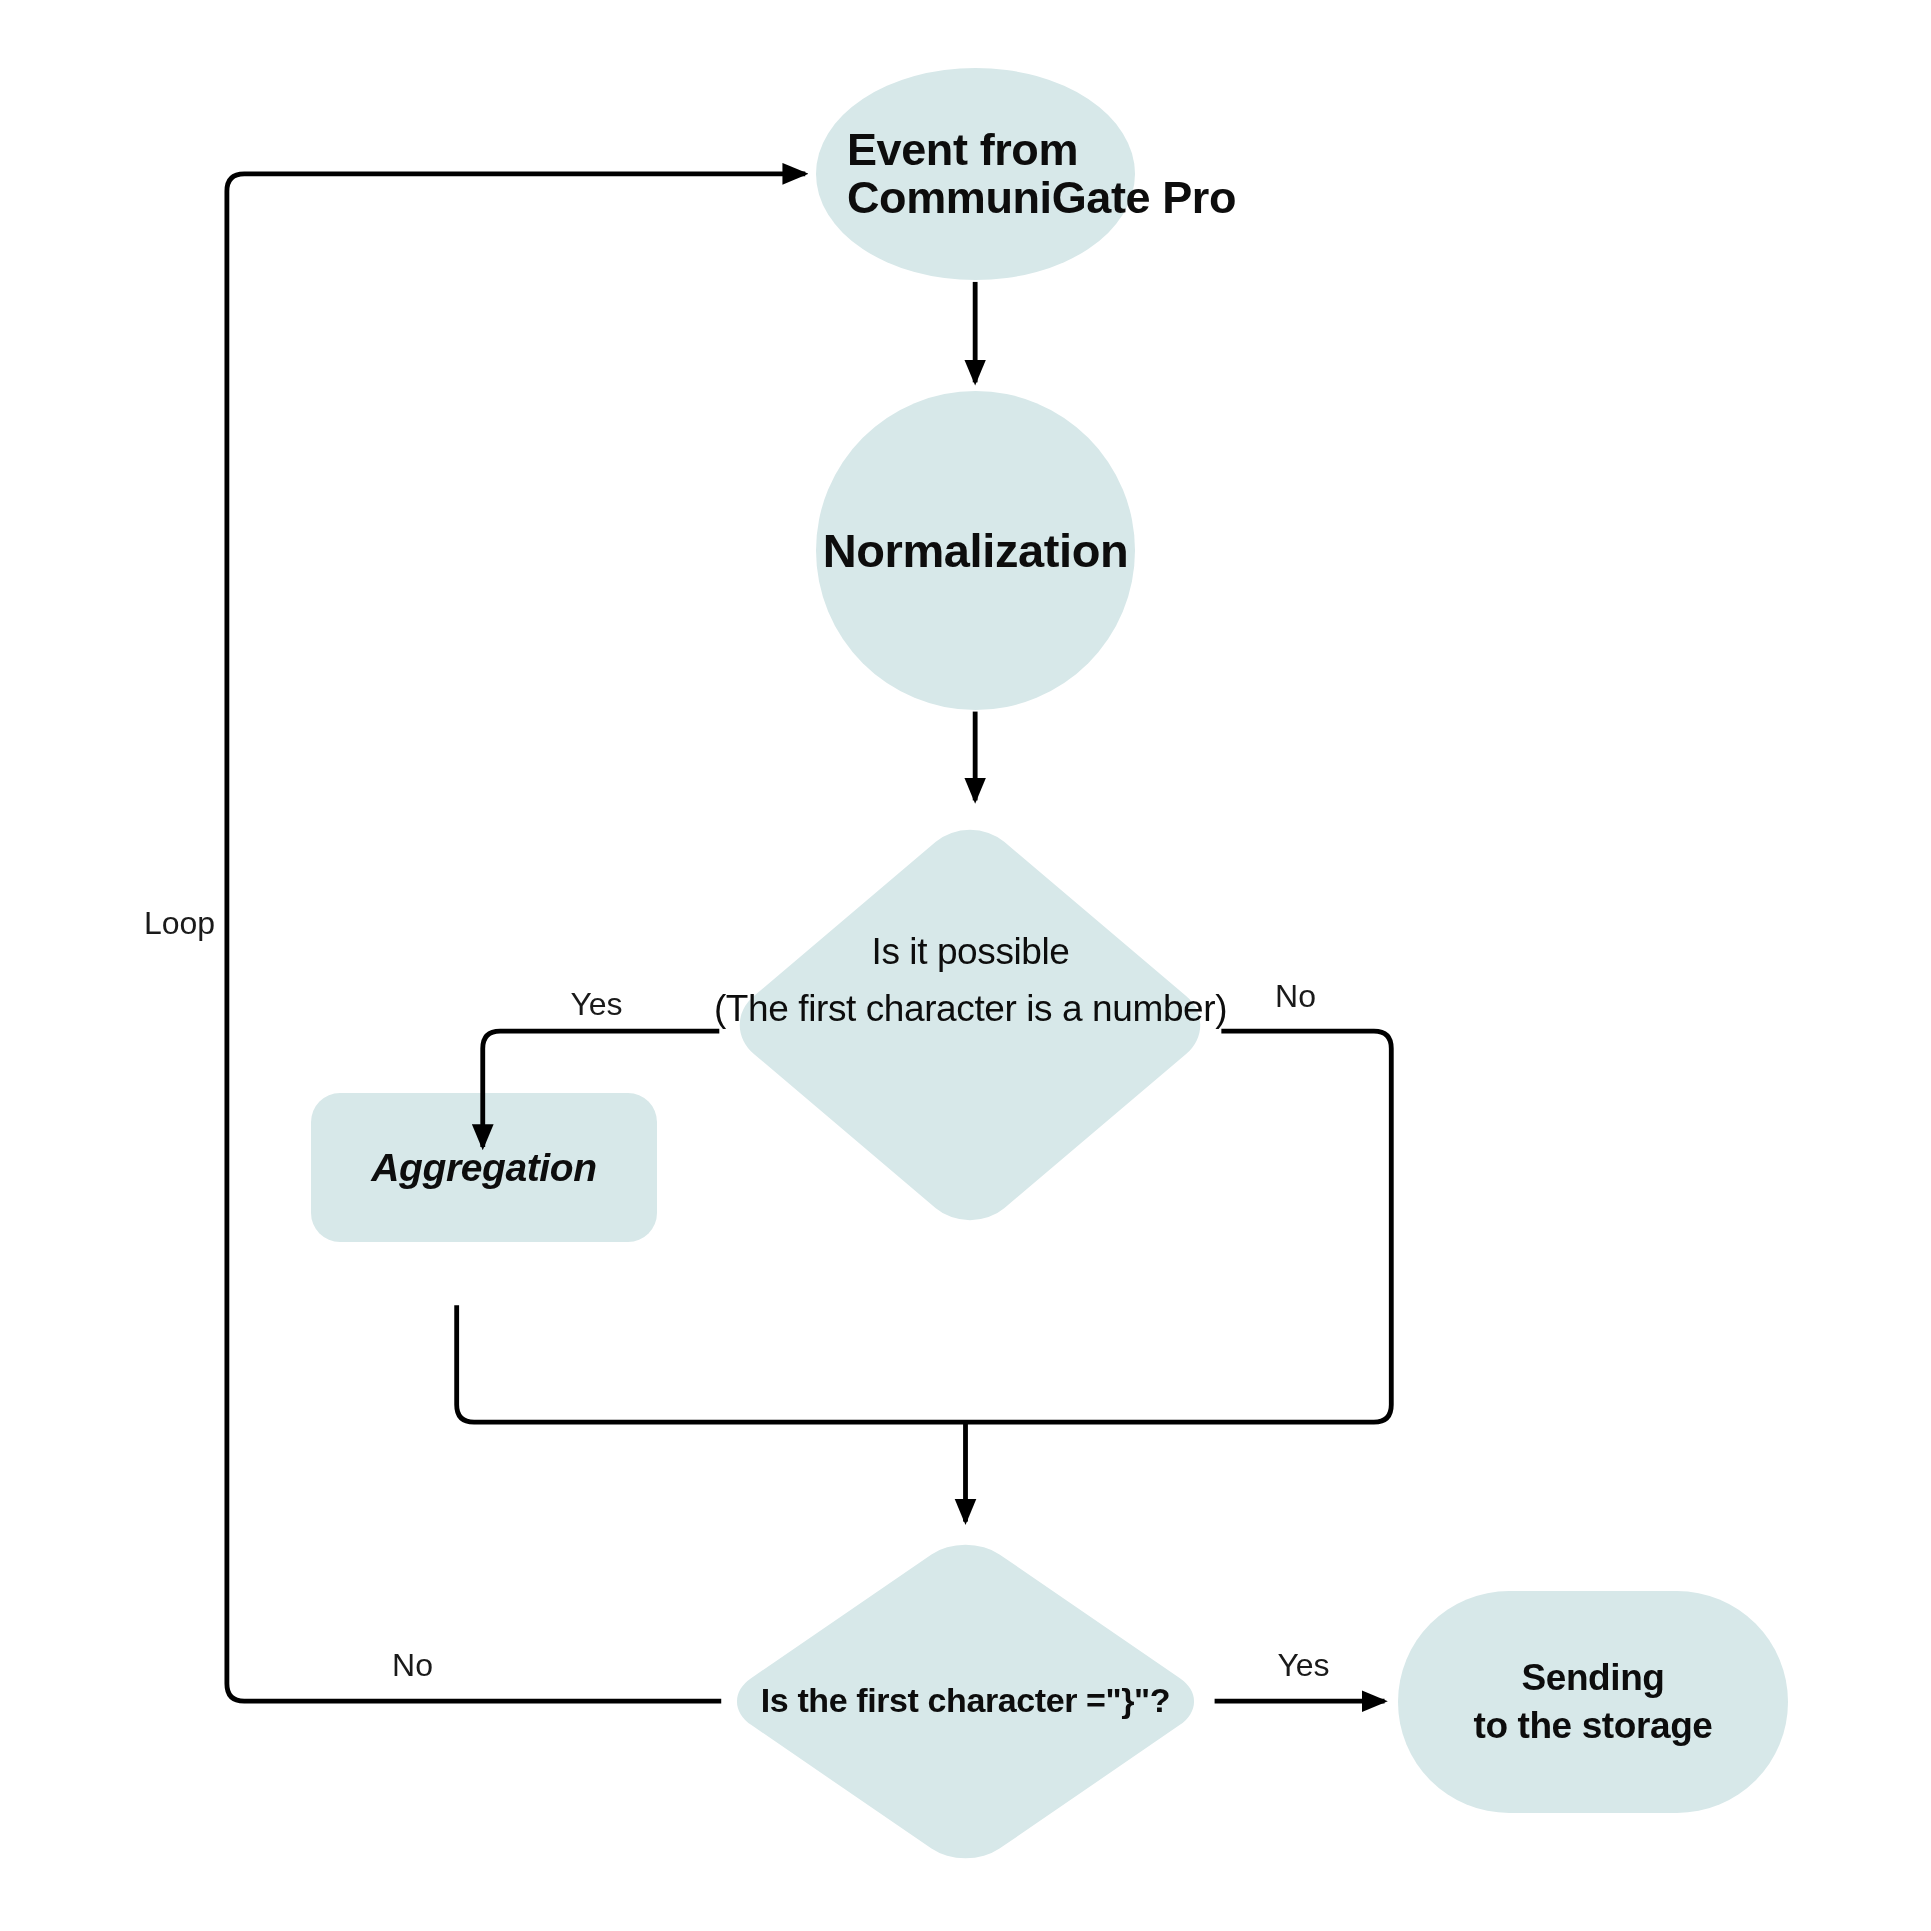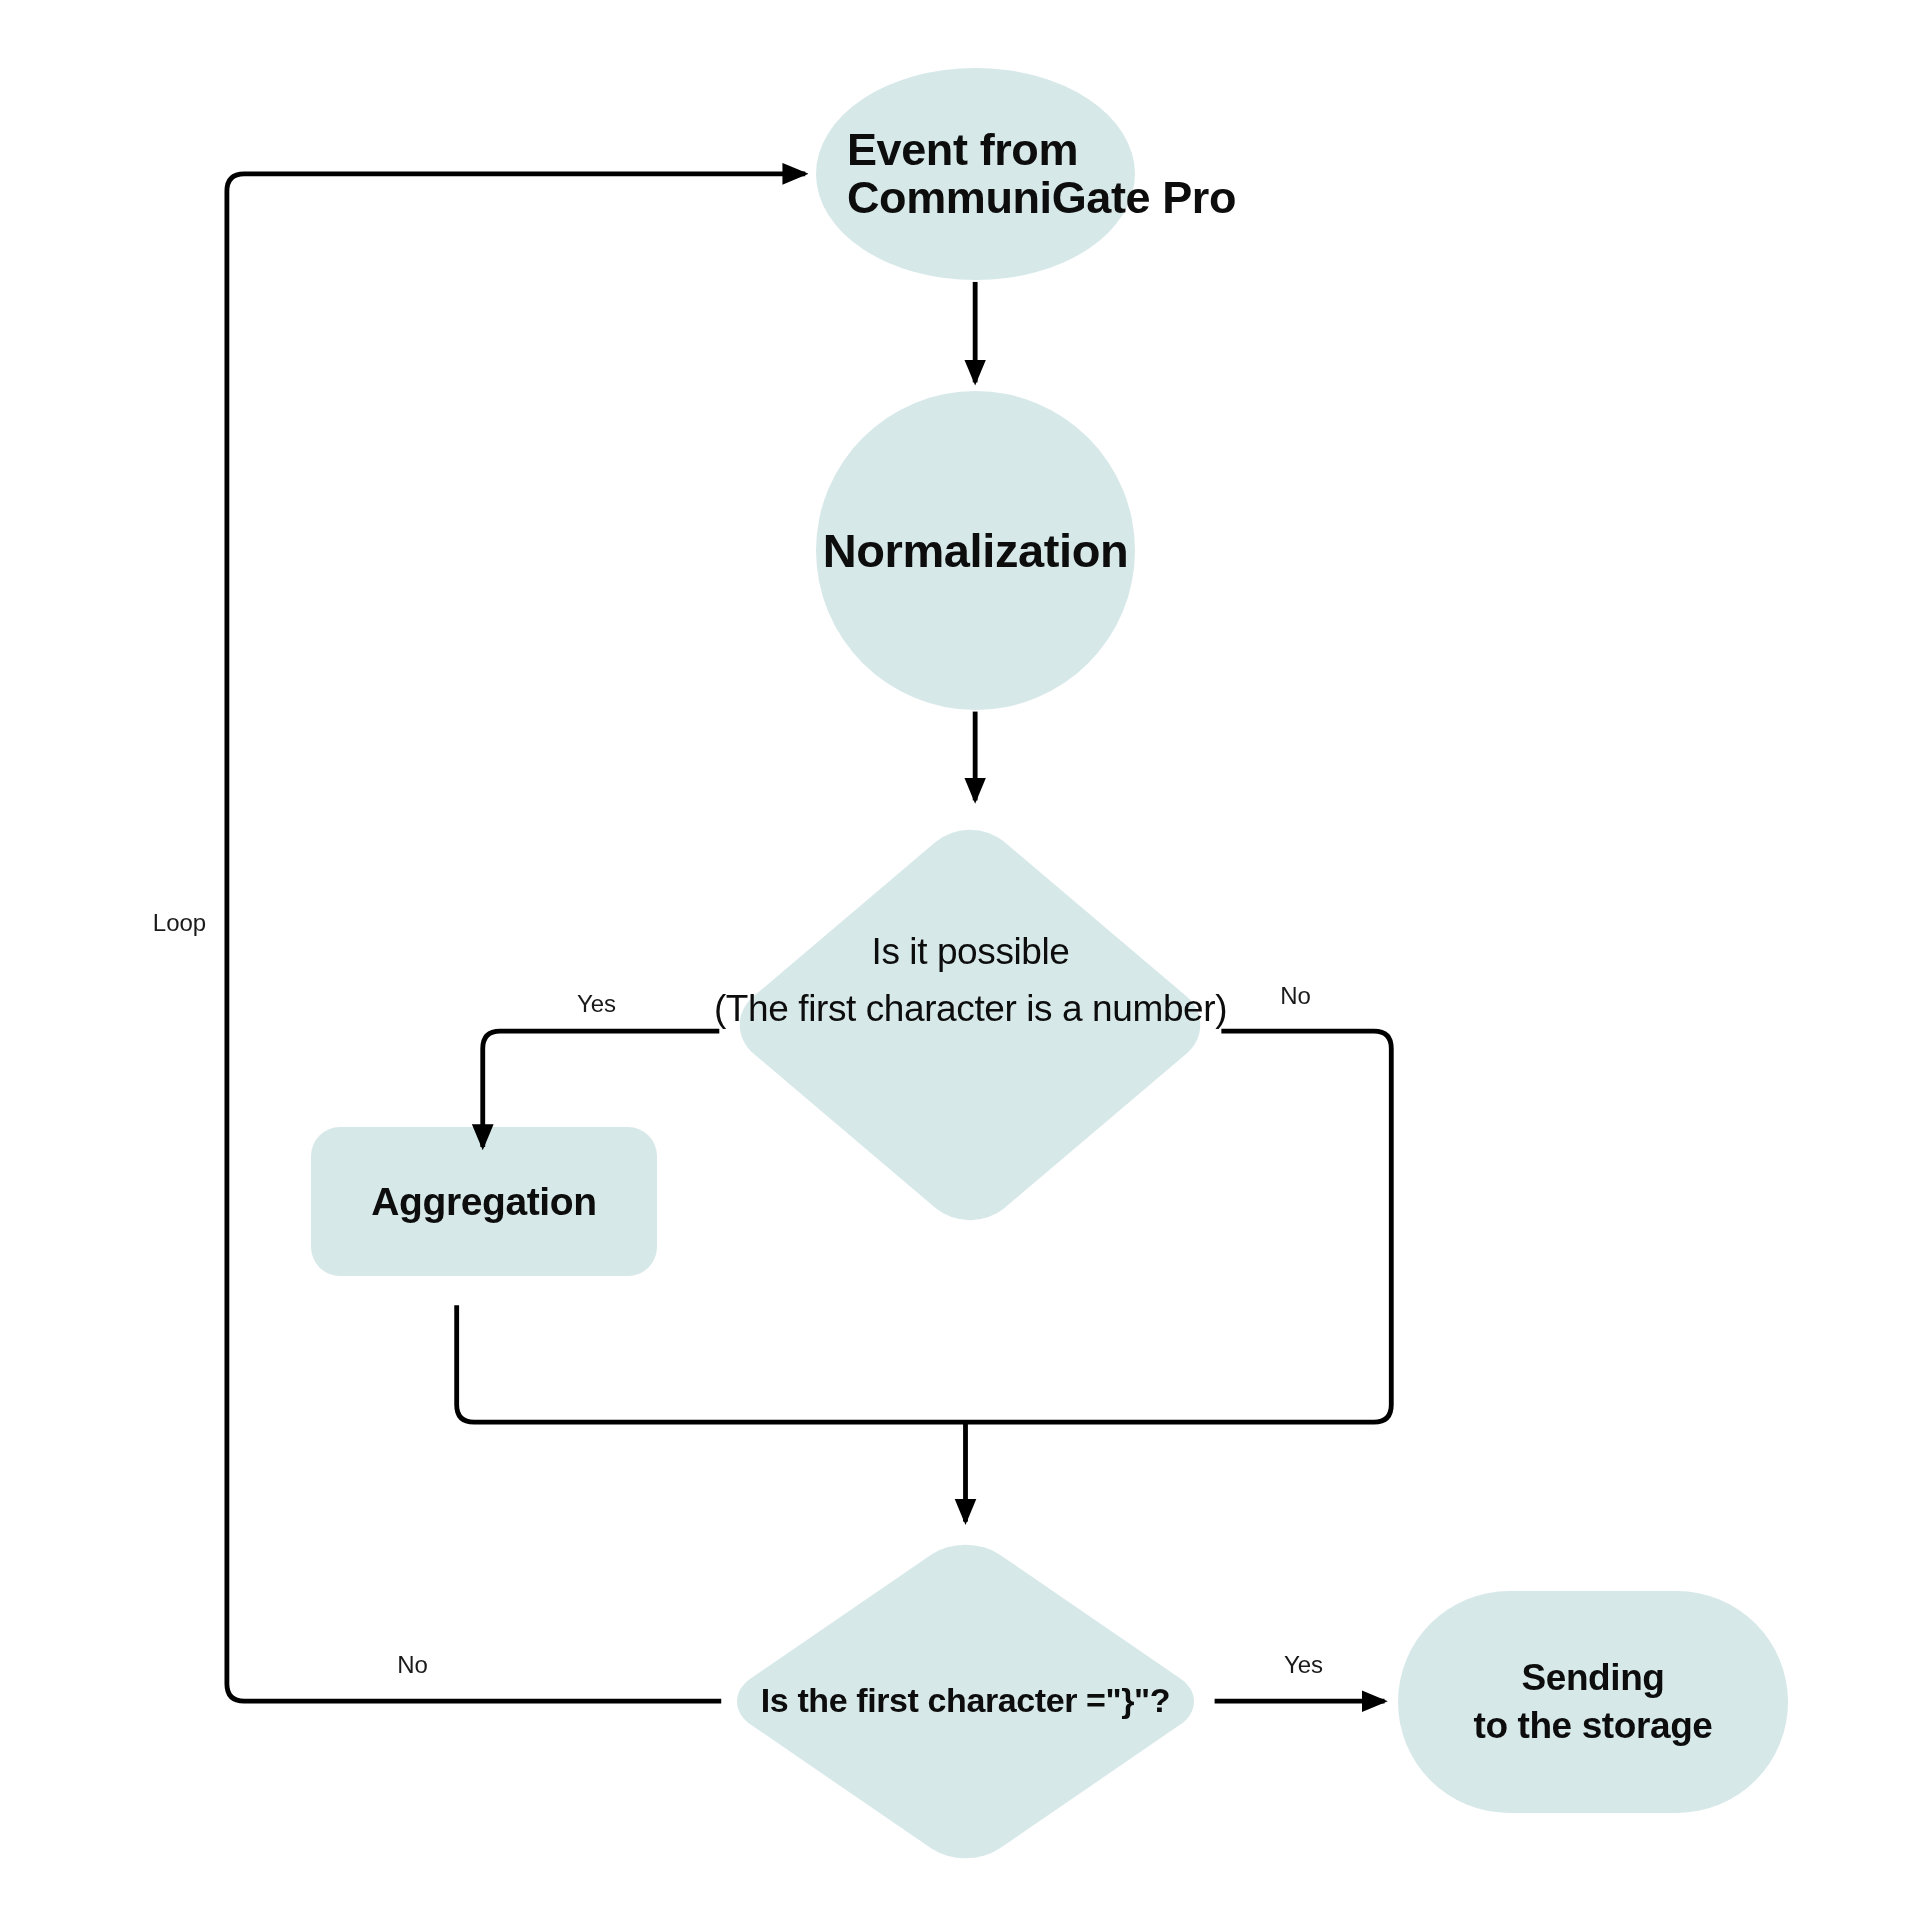--- a/index.html
+++ b/index.html
@@ -61,24 +61,25 @@
     text-align: center;
     color: #0d0d0d;
     font-weight: 400;
     font-size: 37px;
     line-height: 45px;
     letter-spacing: -0.4px;
   }
   .diamond1-text .note { margin-top: 12px; white-space: nowrap; }
   
   .agg-rect {
-    left: 311px; top: 1127px;
+    left: 311px; top: 1093px;
     width: 346px; height: 149px;
     border-radius: 29px;
     font-size: 39px;
+    font-style: italic;
   }
   
   .diamond2 {
     left: 845px; top: 1581px;
     width: 241px; height: 241px;
     border-radius: 33px;
     transform: scale(1.458, 1) rotate(45deg);
   }
   .diamond2-text {
     position: absolute;
@@ -100,21 +101,21 @@
     font-size: 37px;
     line-height: 48px;
   }
   
   .edge-label {
     position: absolute;
     width: 145px;
     text-align: center;
     color: #1a1a1a;
     font-weight: 400;
-    font-size: 24px;
+    font-size: 32px;
     line-height: 42px;
   }
   .lbl-loop    { left: 107px;  top: 902px;  }
   .lbl-yes1    { left: 524px;  top: 983px; }
   .lbl-no1     { left: 1223px; top: 975px; }
   .lbl-yes2    { left: 1231px; top: 1644px; }
   .lbl-no2     { left: 340px;  top: 1644px; }
 
   svg.edges {
     position: absolute;

